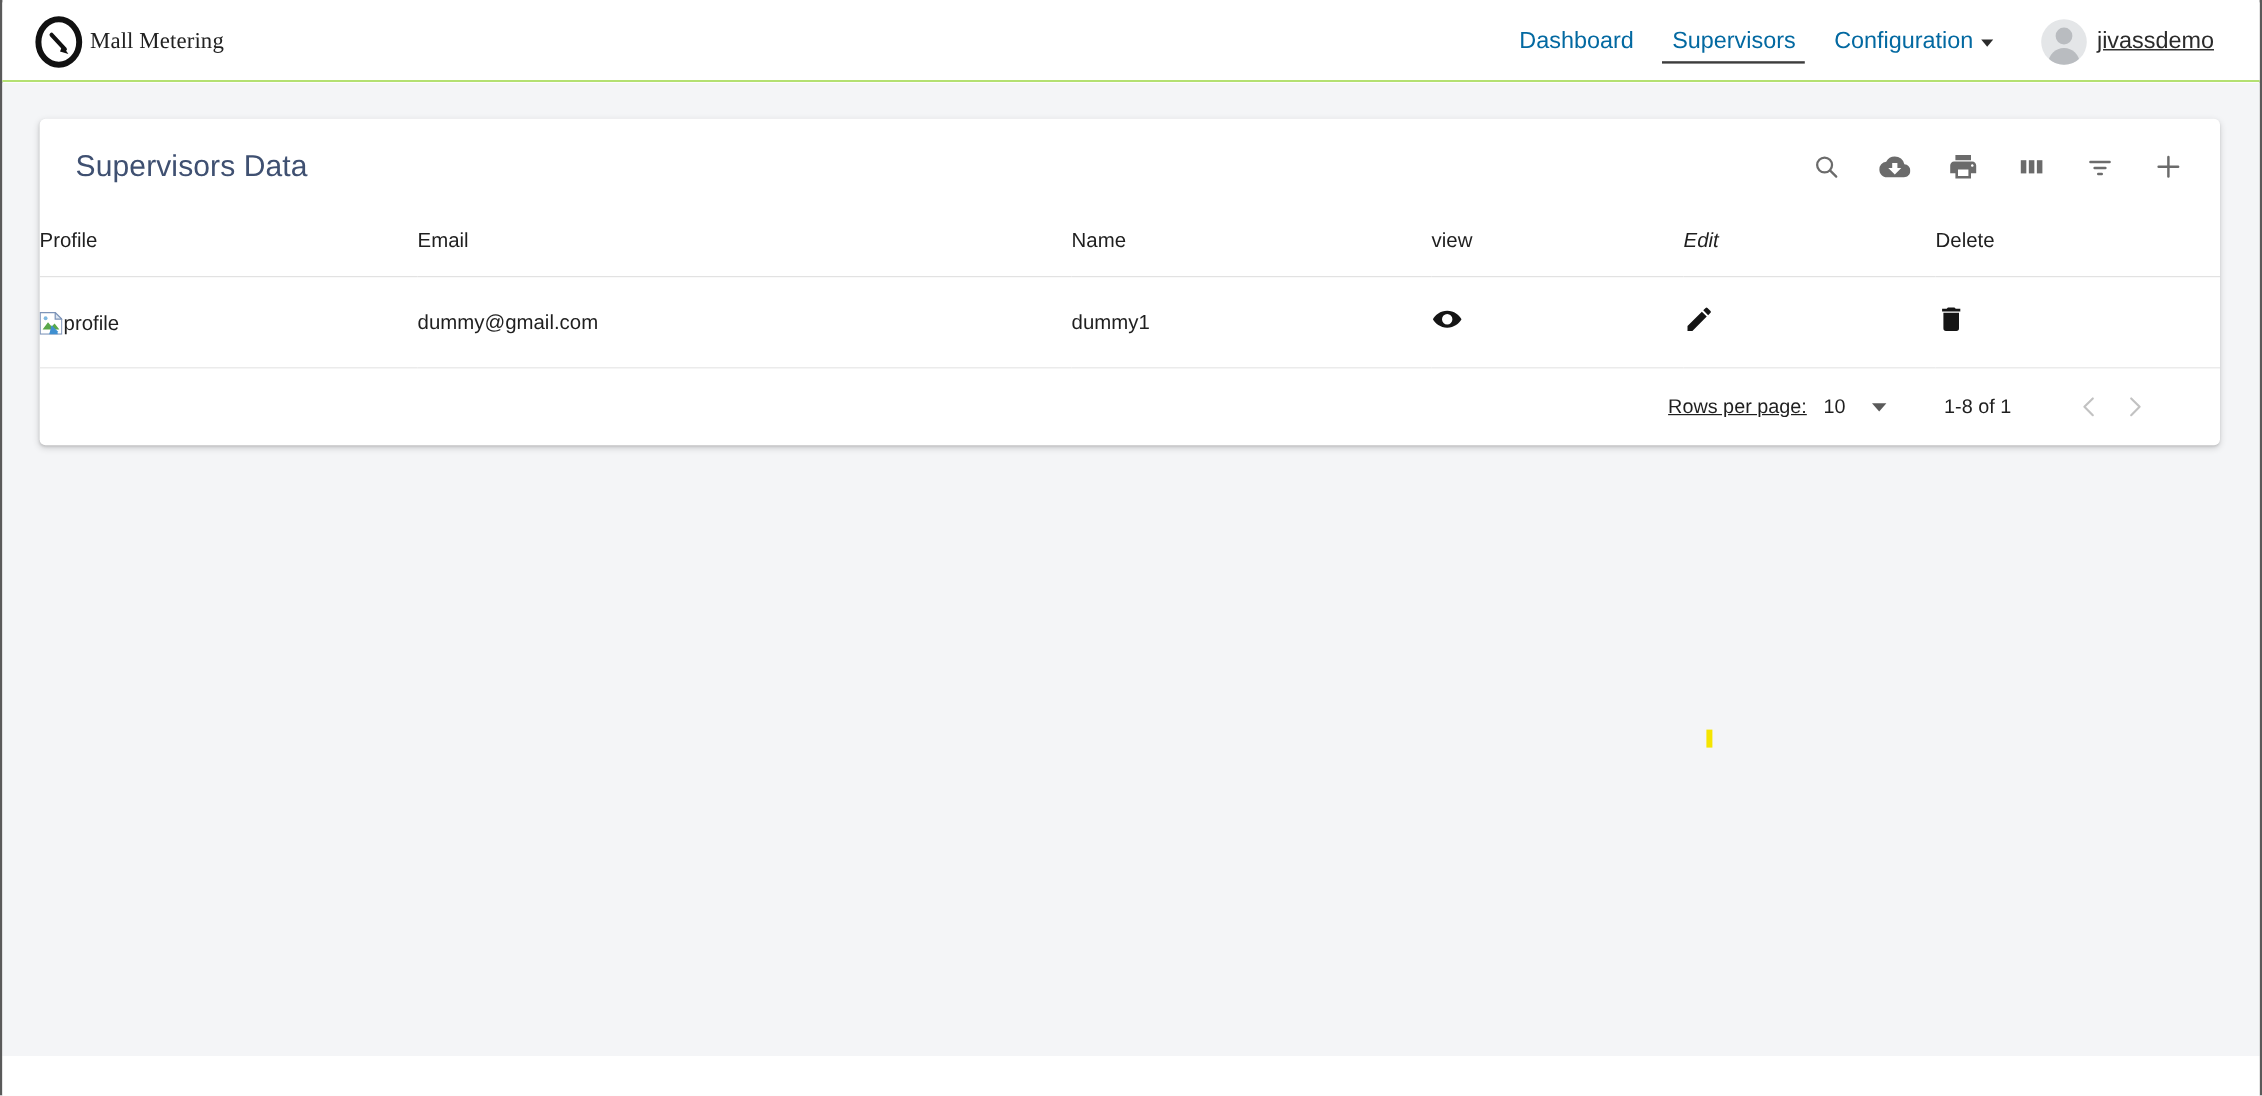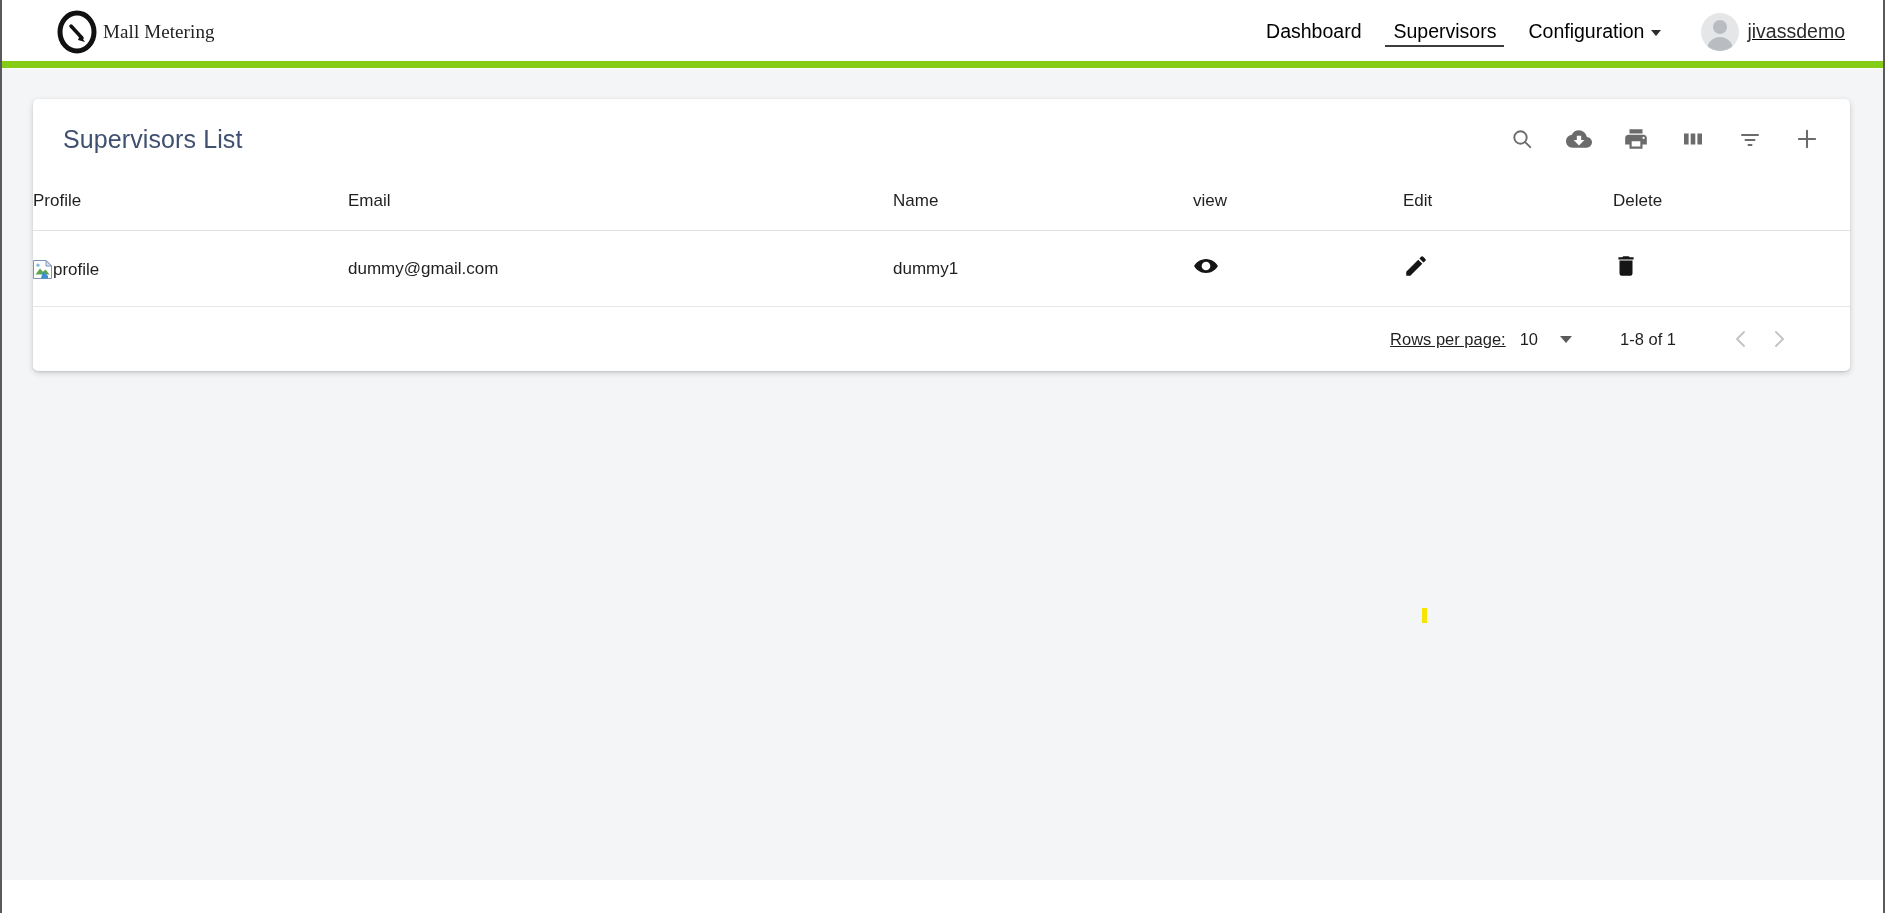--- a/index.html
+++ b/index.html
@@ -17,24 +17,24 @@
     border-left: 2px solid #5a5a5a;
     border-right: 2px solid #5a5a5a;
   }
 
   
   .navbar {
     position: absolute;
     top: 2px; left: 0; right: 0;
     height: 66px;
     background: #ffffff;
-    border-bottom: 7px solid #84cc16;
-    display: flex;
-    align-items: center;
-    padding: 0 30px 0 52px;
+    border-bottom: 1px solid #84cc16;
+    display: flex;
+    align-items: center;
+    padding: 0 30px 0 24px;
     text-align: center;
   }
   .brand {
     display: flex;
     align-items: center;
     gap: 2px;
     height: 100%;
   }
   .brand-logo {
     width: 46px; height: 46px;
@@ -59,21 +59,21 @@
   .nav-links {
     display: flex;
     align-items: stretch;
     height: 100%;
   }
   .nav-link {
     display: flex;
     align-items: center;
     padding: 0 16px;
     font-size: 19.5px;
-    color: #000000;
+    color: #0369a1;
     cursor: pointer;
     position: relative;
     white-space: nowrap;
     text-decoration: none;
     line-height: 1;
   }
   .nav-link.active::after {
     content: "";
     position: absolute;
     left: 8px; right: 8px;
@@ -191,21 +191,21 @@
     font-size: 17px;
     color: #1f1f1f;
     padding: 22px 0 22px 0;
     border-bottom: 1px solid #e6e6e6;
     vertical-align: middle;
   }
   th.col-profile, td.col-profile { width: 315px; padding-left: 51px; }
   th.col-email,   td.col-email   { width: 545px; }
   th.col-name,    td.col-name    { width: 300px; }
   th.col-view,    td.col-view    { width: 210px; }
-  th.col-edit,    td.col-edit    { width: 210px; }
+  th.col-edit,    td.col-edit    { width: 210px; font-style: italic; }
   th.col-delete,  td.col-delete  { width: auto; }
 
   
   .broken-img {
     display: inline-flex;
     align-items: center;
     gap: 1px;
     vertical-align: middle;
   }
   .broken-img .glyph {
@@ -333,21 +333,21 @@
         <i class="caret"></i>
       </div>
     </div>
   </div>
 
   <div class="page-body">
 
     <div class="card">
 
       <div class="card-header">
-        <div class="card-title">Supervisors List</div>
+        <div class="card-title">Supervisors Data</div>
 
         <div class="toolbar">
 
           <button class="tool-btn">
             <span>
               <svg width="24" height="24" viewBox="0 0 24 24" fill="none" stroke="currentColor" stroke-width="1.9">
                 <circle cx="10.5" cy="10.5" r="6.2"></circle>
                 <line x1="15.2" y1="15.2" x2="20.2" y2="20.2" stroke-linecap="round"></line>
               </svg>
             </span>

